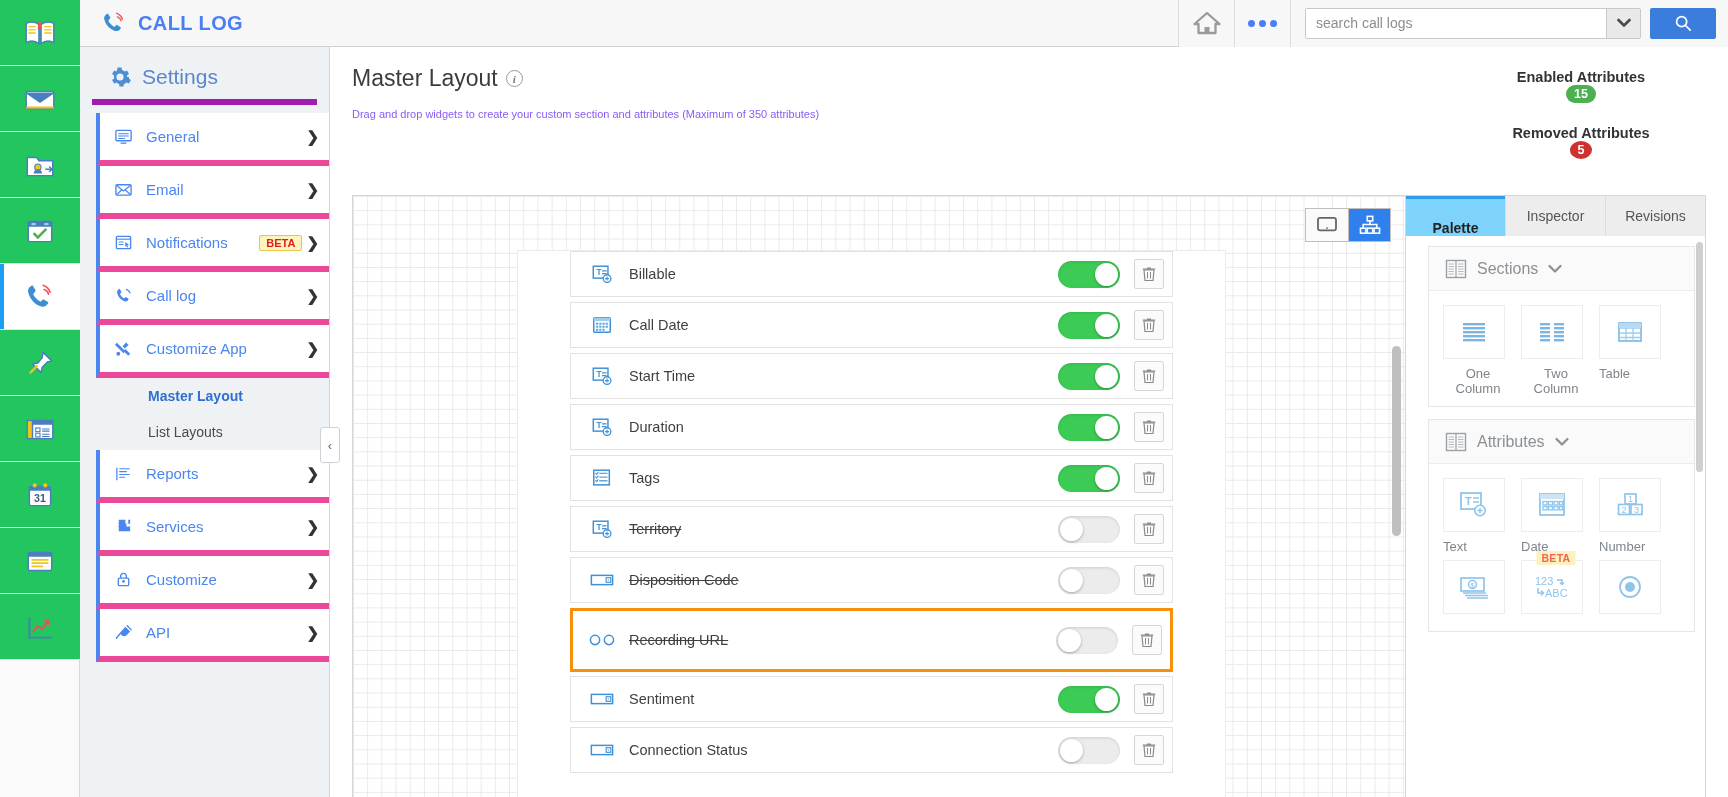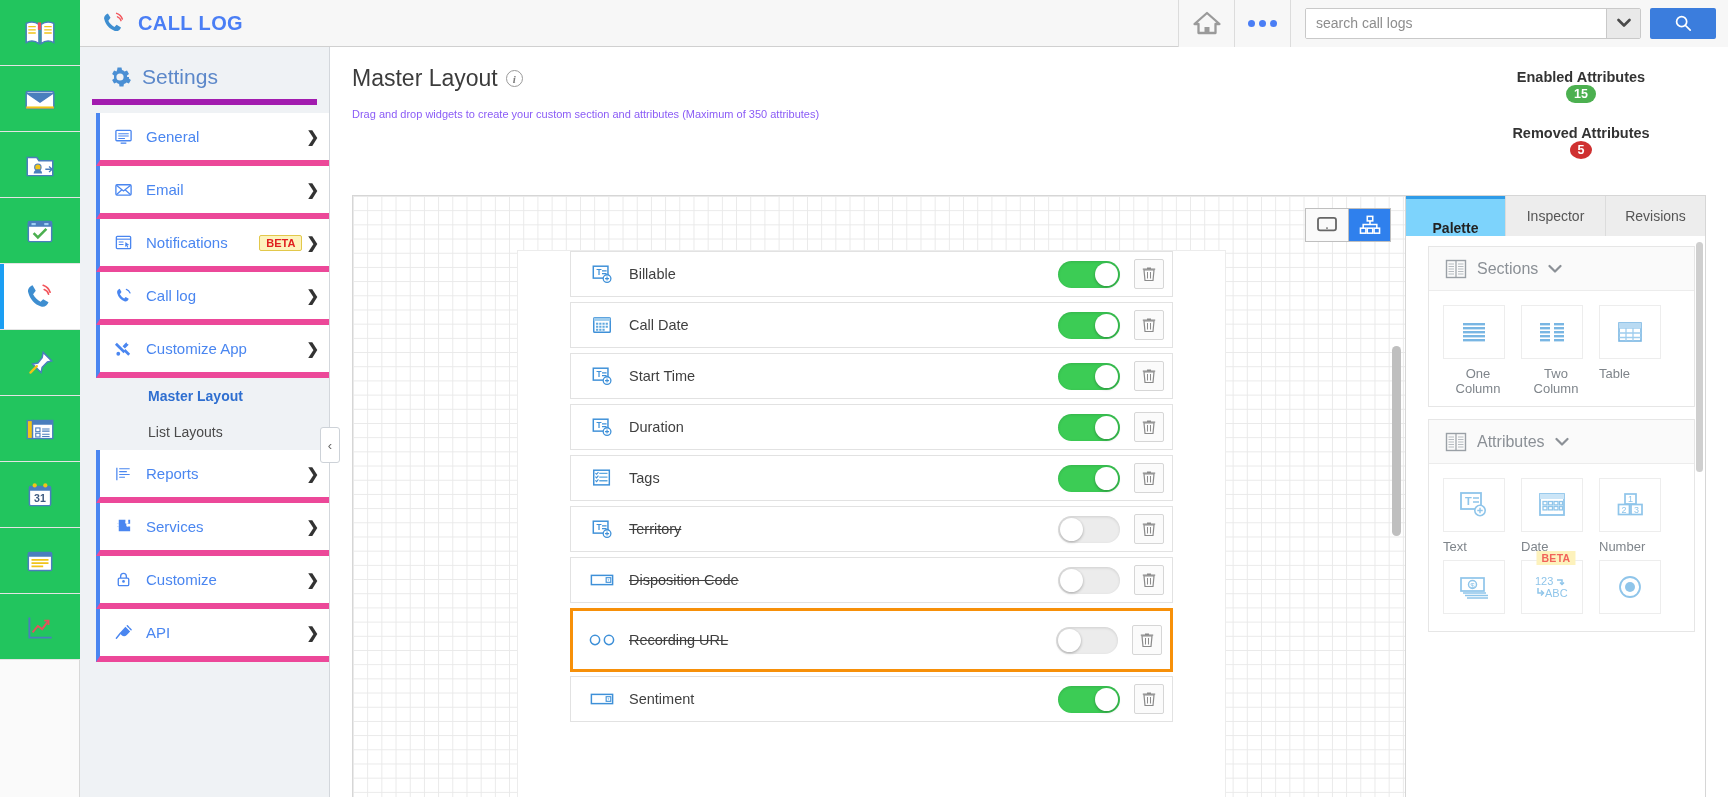--- a/index.html
+++ b/index.html
@@ -783,20 +783,40 @@
                   </span>
                 <span class="trash-btn">
                   <svg width="14" height="16" viewBox="0 0 14 16">
                       <path d="M2 4h10l-1 10.5H3z" fill="none" stroke="#8a8a8a" stroke-width="1.2"></path>
                       <path d="M.8 3.2h12.4M5 2h4" stroke="#8a8a8a" stroke-width="1.2"></path>
                       <path d="M5.5 6v6.5M8.5 6v6.5" stroke="#8a8a8a" stroke-width="1"></path>
                     </svg>
                 </span>
               </div>
 
+              <div class="attr-row">
+                <span class="attr-icon">
+                  <svg width="24" height="16" viewBox="0 0 26 16">
+                      <rect x="1.5" y="3" width="23" height="10" fill="none" stroke="#3e90d8" stroke-width="1.6"></rect>
+                      <rect x="17.5" y="5.5" width="5" height="5" fill="none" stroke="#3e90d8" stroke-width="1.2"></rect>
+                      <path d="M19 7.4l1 1.4 1-1.4z" fill="#3e90d8"></path>
+                    </svg>
+                </span>
+                <span class="attr-name">Connection Status</span>
+                <span class="toggle off">
+                    <span class="knob"></span>
+                  </span>
+                <span class="trash-btn">
+                  <svg width="14" height="16" viewBox="0 0 14 16">
+                      <path d="M2 4h10l-1 10.5H3z" fill="none" stroke="#8a8a8a" stroke-width="1.2"></path>
+                      <path d="M.8 3.2h12.4M5 2h4" stroke="#8a8a8a" stroke-width="1.2"></path>
+                      <path d="M5.5 6v6.5M8.5 6v6.5" stroke="#8a8a8a" stroke-width="1"></path>
+                    </svg>
+                </span>
+              </div>
             </div>
 
             <div class="canvas-scrollbar"></div>
           </div>
 
           <div class="palette-panel">
             <div class="tabs">
               <div class="tab active">
                 <span>Palette</span>
               </div>

